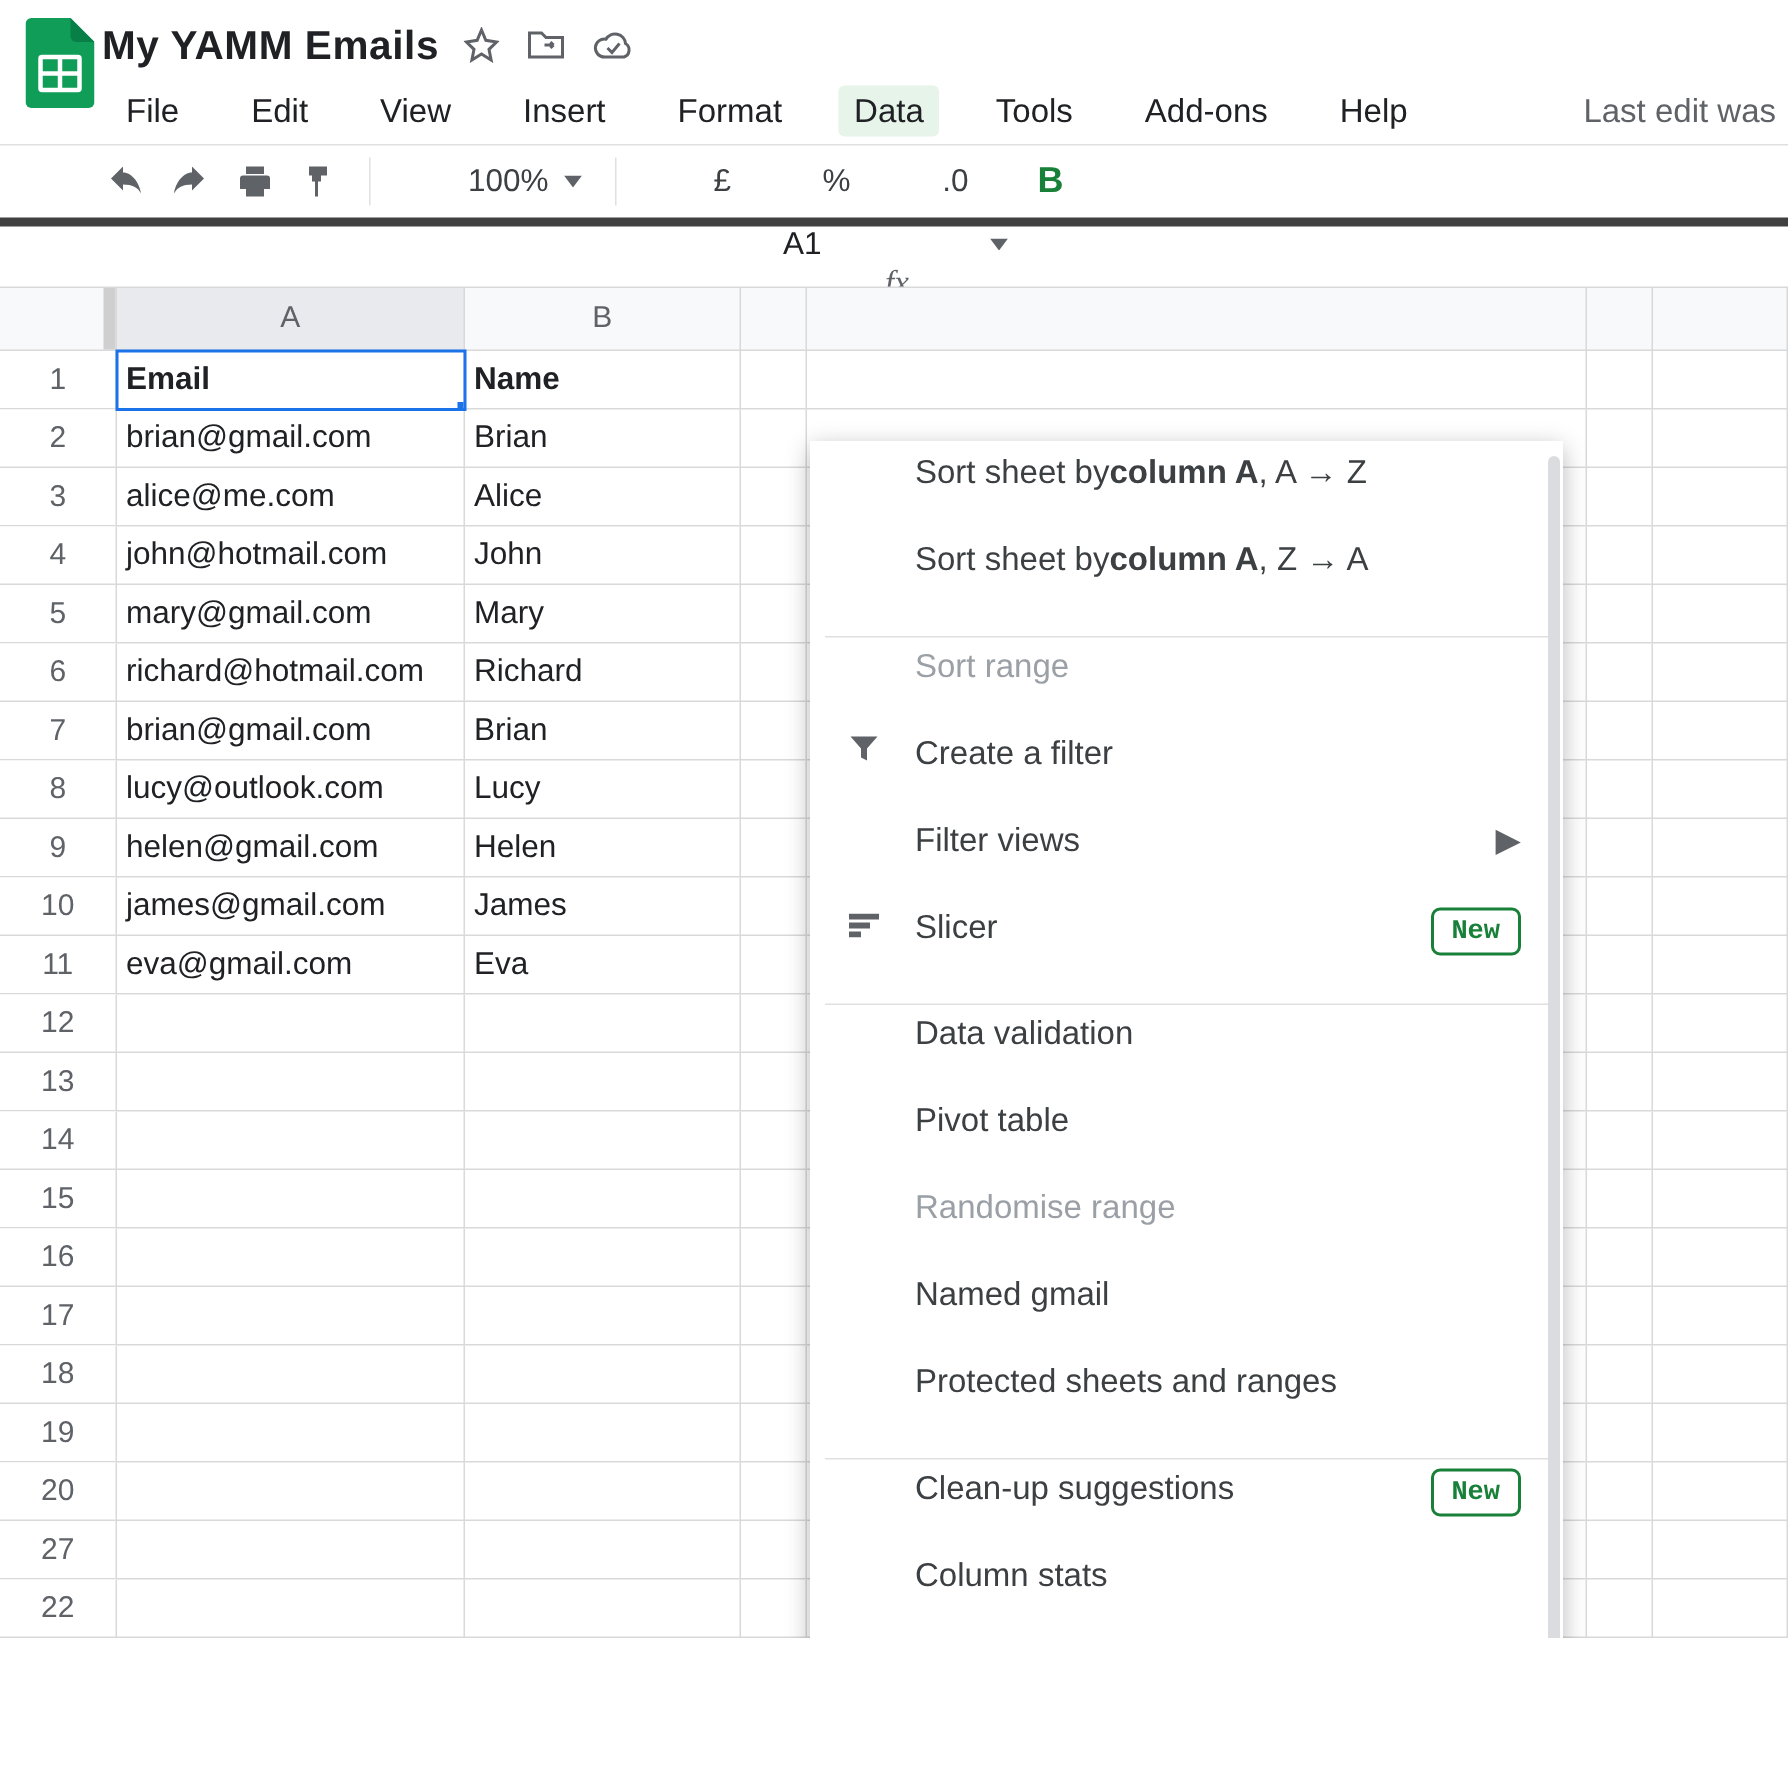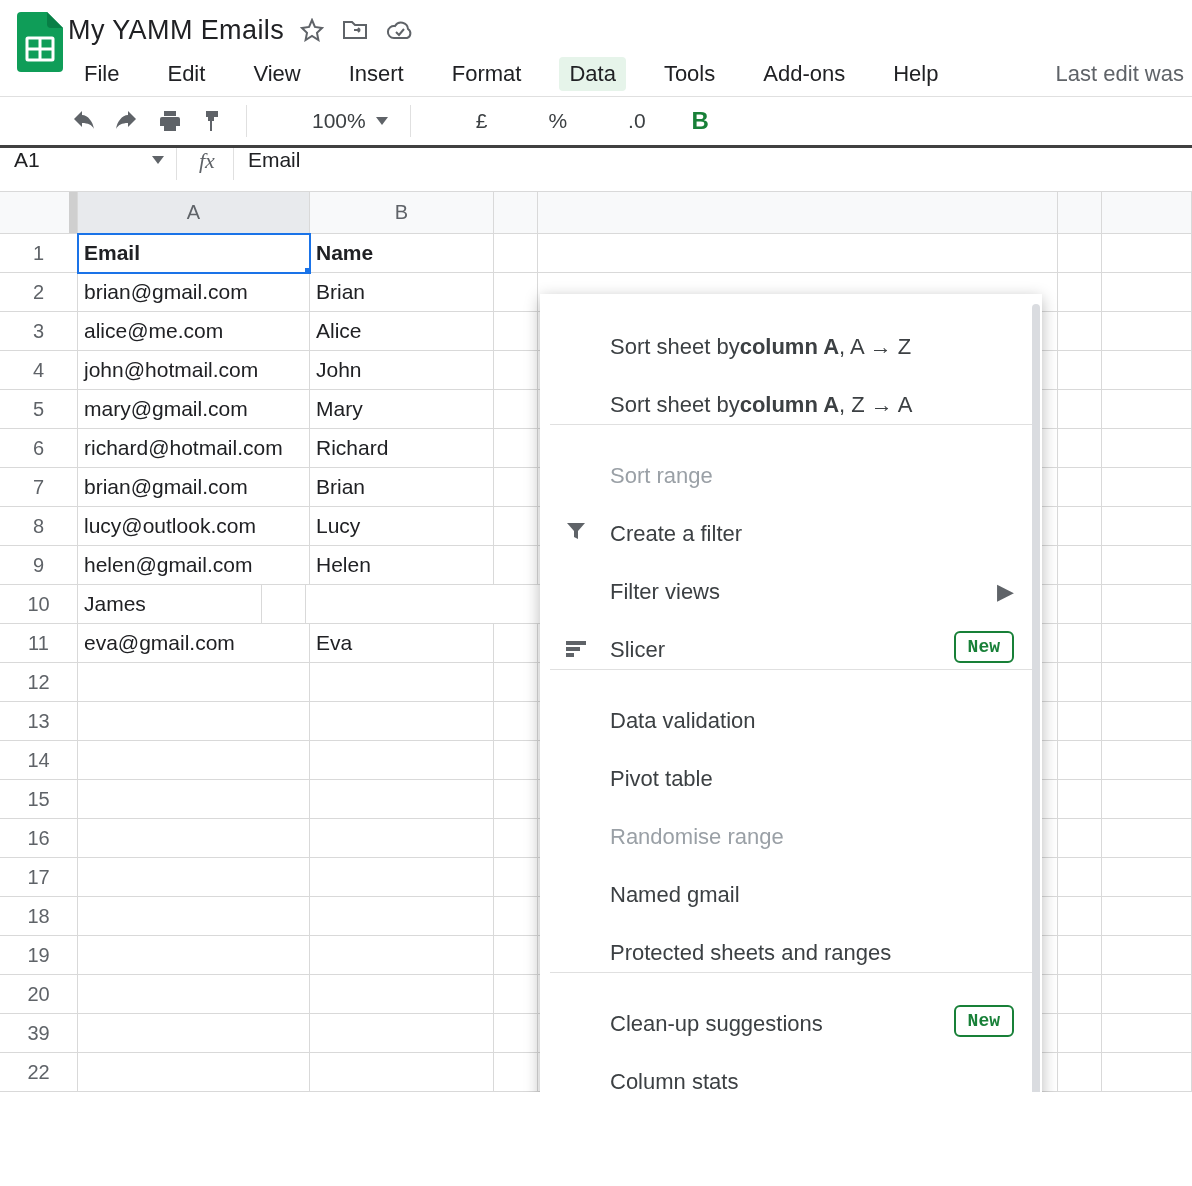--- a/index.html
+++ b/index.html
@@ -2,38 +2,38 @@
 <html><head>
 <meta charset="utf-8">
 <style>
   * { box-sizing: border-box; margin: 0; padding: 0; }
   body { font-family: Arial, "Helvetica Neue", sans-serif; background: #fff; color: #202124; width: 1192px; overflow: hidden; }
   
   .header { display: flex; align-items: flex-start; padding: 8px 12px 0 12px; }
   .logo { width: 56px; height: 70px; display: flex; align-items: flex-start; justify-content: center; padding-top: 4px; }
   .header-content { flex: 1; }
   .title-row { display: flex; align-items: center; gap: 16px; height: 44px; }
-  .doc-title { font-size: 27px; font-weight: 400; letter-spacing: 0.4px; color: #202124; }
+  .doc-title { font-size: 27px; font-weight: 700; letter-spacing: 0.4px; color: #202124; }
   .title-icons { display: flex; gap: 18px; align-items: center; }
   .title-icon { color: #5f6368; display: flex; align-items: center; }
   
   .menubar { display: flex; gap: 28px; height: 40px; align-items: center; padding: 4px 0 0 6px; font-size: 22px; }
   .menu-item { padding: 4px 10px; border-radius: 4px; color: #202124; cursor: pointer; }
   .menu-item.active { background: #e6f4ea; text-align: right; }
   .last-edit { color: #5f6368; margin-left: auto; margin-right: -4px; white-space: nowrap; }
   
   .toolbar-row { border-top: 1px solid #e0e0e0; margin-top: 4px; padding: 8px 16px 8px 56px; display: flex; align-items: center; gap: 8px; }
   .toolbar-group { display: flex; align-items: center; gap: 18px; padding: 0 14px; }
   .tb-icon { color: #5f6368; display: flex; align-items: center; }
   .tb-sep { width: 1px; height: 32px; background: #e0e0e0; }
   .tb-text { font-size: 21px; color: #3c4043; margin-left: 43px; }
   .zoom { display:flex; align-items:center; gap:10px; }
   .bold-b { background:#fff; border-radius:4px; padding:2px 14px; font-weight:700; font-size:24px; color:#188038; margin-left:10px;}
   
-  .formula-row { border-top: 3px solid #404040; display: flex; align-items: flex-start; height: 46px; }
+  .formula-row { border-top: 6px solid #404040; display: flex; align-items: center; height: 46px; flex-direction: column; }
   .cell-ref-box { width: 176px; display:flex; align-items:center; padding: 0 12px 0 14px; font-size: 21px; justify-content: space-between; }
   .fx-sep { width: 1px; height: 32px; background: #e0e0e0; }
   .fx-icon { font-family: 'Times New Roman', serif; font-style: italic; color: #5f6368; font-size:22px; padding: 0 18px 0 22px; }
   .fx-sep2 { width: 1px; height: 32px; background: #e0e0e0; }
   .fx-value { padding-left: 14px; font-size: 21px; }
   
   .grid-area { border-top: 1px solid #d9d9d9; position: relative; }
   .grid { display: flex; }
   .row-headers { display: flex; flex-direction: column; }
   .corner { width: 78px; height: 42px; background: #f8f9fa; border-right: 1px solid #d9d9d9; border-bottom: 1px solid #d9d9d9; position:relative;}
@@ -52,21 +52,21 @@
   .cell { border-right: 1px solid #d9d9d9; border-bottom: 1px solid #d9d9d9; padding: 0 6px; font-size: 21px; display:flex; align-items:center; overflow:hidden; white-space:nowrap;}
   .c-A { width: 232px; }
   .c-B { width: 184px; }
   .c-rest { width: 44px; }
   .c-wide { flex: 1; }
   .bold { font-weight: 700; }
   .selected { outline: 2px solid #1a73e8; outline-offset: -1px; position:relative;}
   .selected::after { content:''; position:absolute; right:-4px; bottom:-4px; width:8px; height:8px; background:#1a73e8; }
   
   .dropdown { position: absolute; top: 102px; left: 540px; width: 502px; background: #fff; box-shadow: 0 4px 16px rgba(0,0,0,.28); border-radius: 0 0 4px 4px; padding-top: 8px; padding-bottom: 6px;}
-  .dd-item { display:flex; align-items:flex-end; height: 58px; padding: 0 28px 0 70px; font-size: 22px; color:#3c4043; position:relative; cursor:pointer;}
+  .dd-item { display:flex; align-items:flex-start; height: 58px; padding: 0 28px 0 70px; font-size: 22px; color:#3c4043; position:relative; cursor:pointer;}
   .dd-item.hover { background: #f1f3f4; }
   .dd-item.disabled { color: #9aa0a6; }
   .dd-item .dd-icon { position:absolute; left:26px; color:#5f6368; }
   .dd-item .dd-right { margin-left:auto; color:#5f6368; }
   .dd-item .badge { margin-left: auto; border: 2px solid #188038; color:#188038; font-weight:600; font-size:18px; padding: 4px 12px; border-radius: 6px; font-family: Liberation Mono, monospace;}
   .dd-sep { height:1px; background:#e0e0e0; margin: 6px 10px; }
   .dd-item .bold-part { font-weight:700; }
   .dd-scrollbar { position:absolute; right:0; top:6px; bottom:6px; width:12px; }
   .dd-thumb { position:absolute; right:2px; top:4px; width:8px; height: 92%; background:#dadce0; border-radius:4px; }
 </style>
@@ -193,21 +193,21 @@
           <div class="row-head">11</div>
           <div class="row-head">12</div>
           <div class="row-head">13</div>
           <div class="row-head">14</div>
           <div class="row-head">15</div>
           <div class="row-head">16</div>
           <div class="row-head">17</div>
           <div class="row-head">18</div>
           <div class="row-head">19</div>
           <div class="row-head">20</div>
-          <div class="row-head">39</div>
+          <div class="row-head">27</div>
           <div class="row-head">22</div>
         </div>
     </div>
     <div class="cols">
       <div class="col-headers">
         <div class="col-head col-A">A</div>
         <div class="col-head col-B">B</div>
         <div class="col-head col-rest"></div>
         <div class="col-head col-wide"></div>
         <div class="col-head col-rest"></div>
@@ -280,20 +280,21 @@
           </div>
           <div class="data-row">
             <div class="cell c-A">helen@gmail.com</div>
             <div class="cell c-B">Helen</div>
             <div class="cell c-rest"></div>
             <div class="cell c-wide"></div>
             <div class="cell c-rest"></div>
             <div class="cell" style="width: 90px;"></div>
           </div>
           <div class="data-row">
+            <div class="cell c-A">james@gmail.com</div>
             <div class="cell c-B">James</div>
             <div class="cell c-rest"></div>
             <div class="cell c-wide"></div>
             <div class="cell c-rest"></div>
             <div class="cell" style="width: 90px;"></div>
           </div>
           <div class="data-row">
             <div class="cell c-A">eva@gmail.com</div>
             <div class="cell c-B">Eva</div>
             <div class="cell c-rest"></div>

